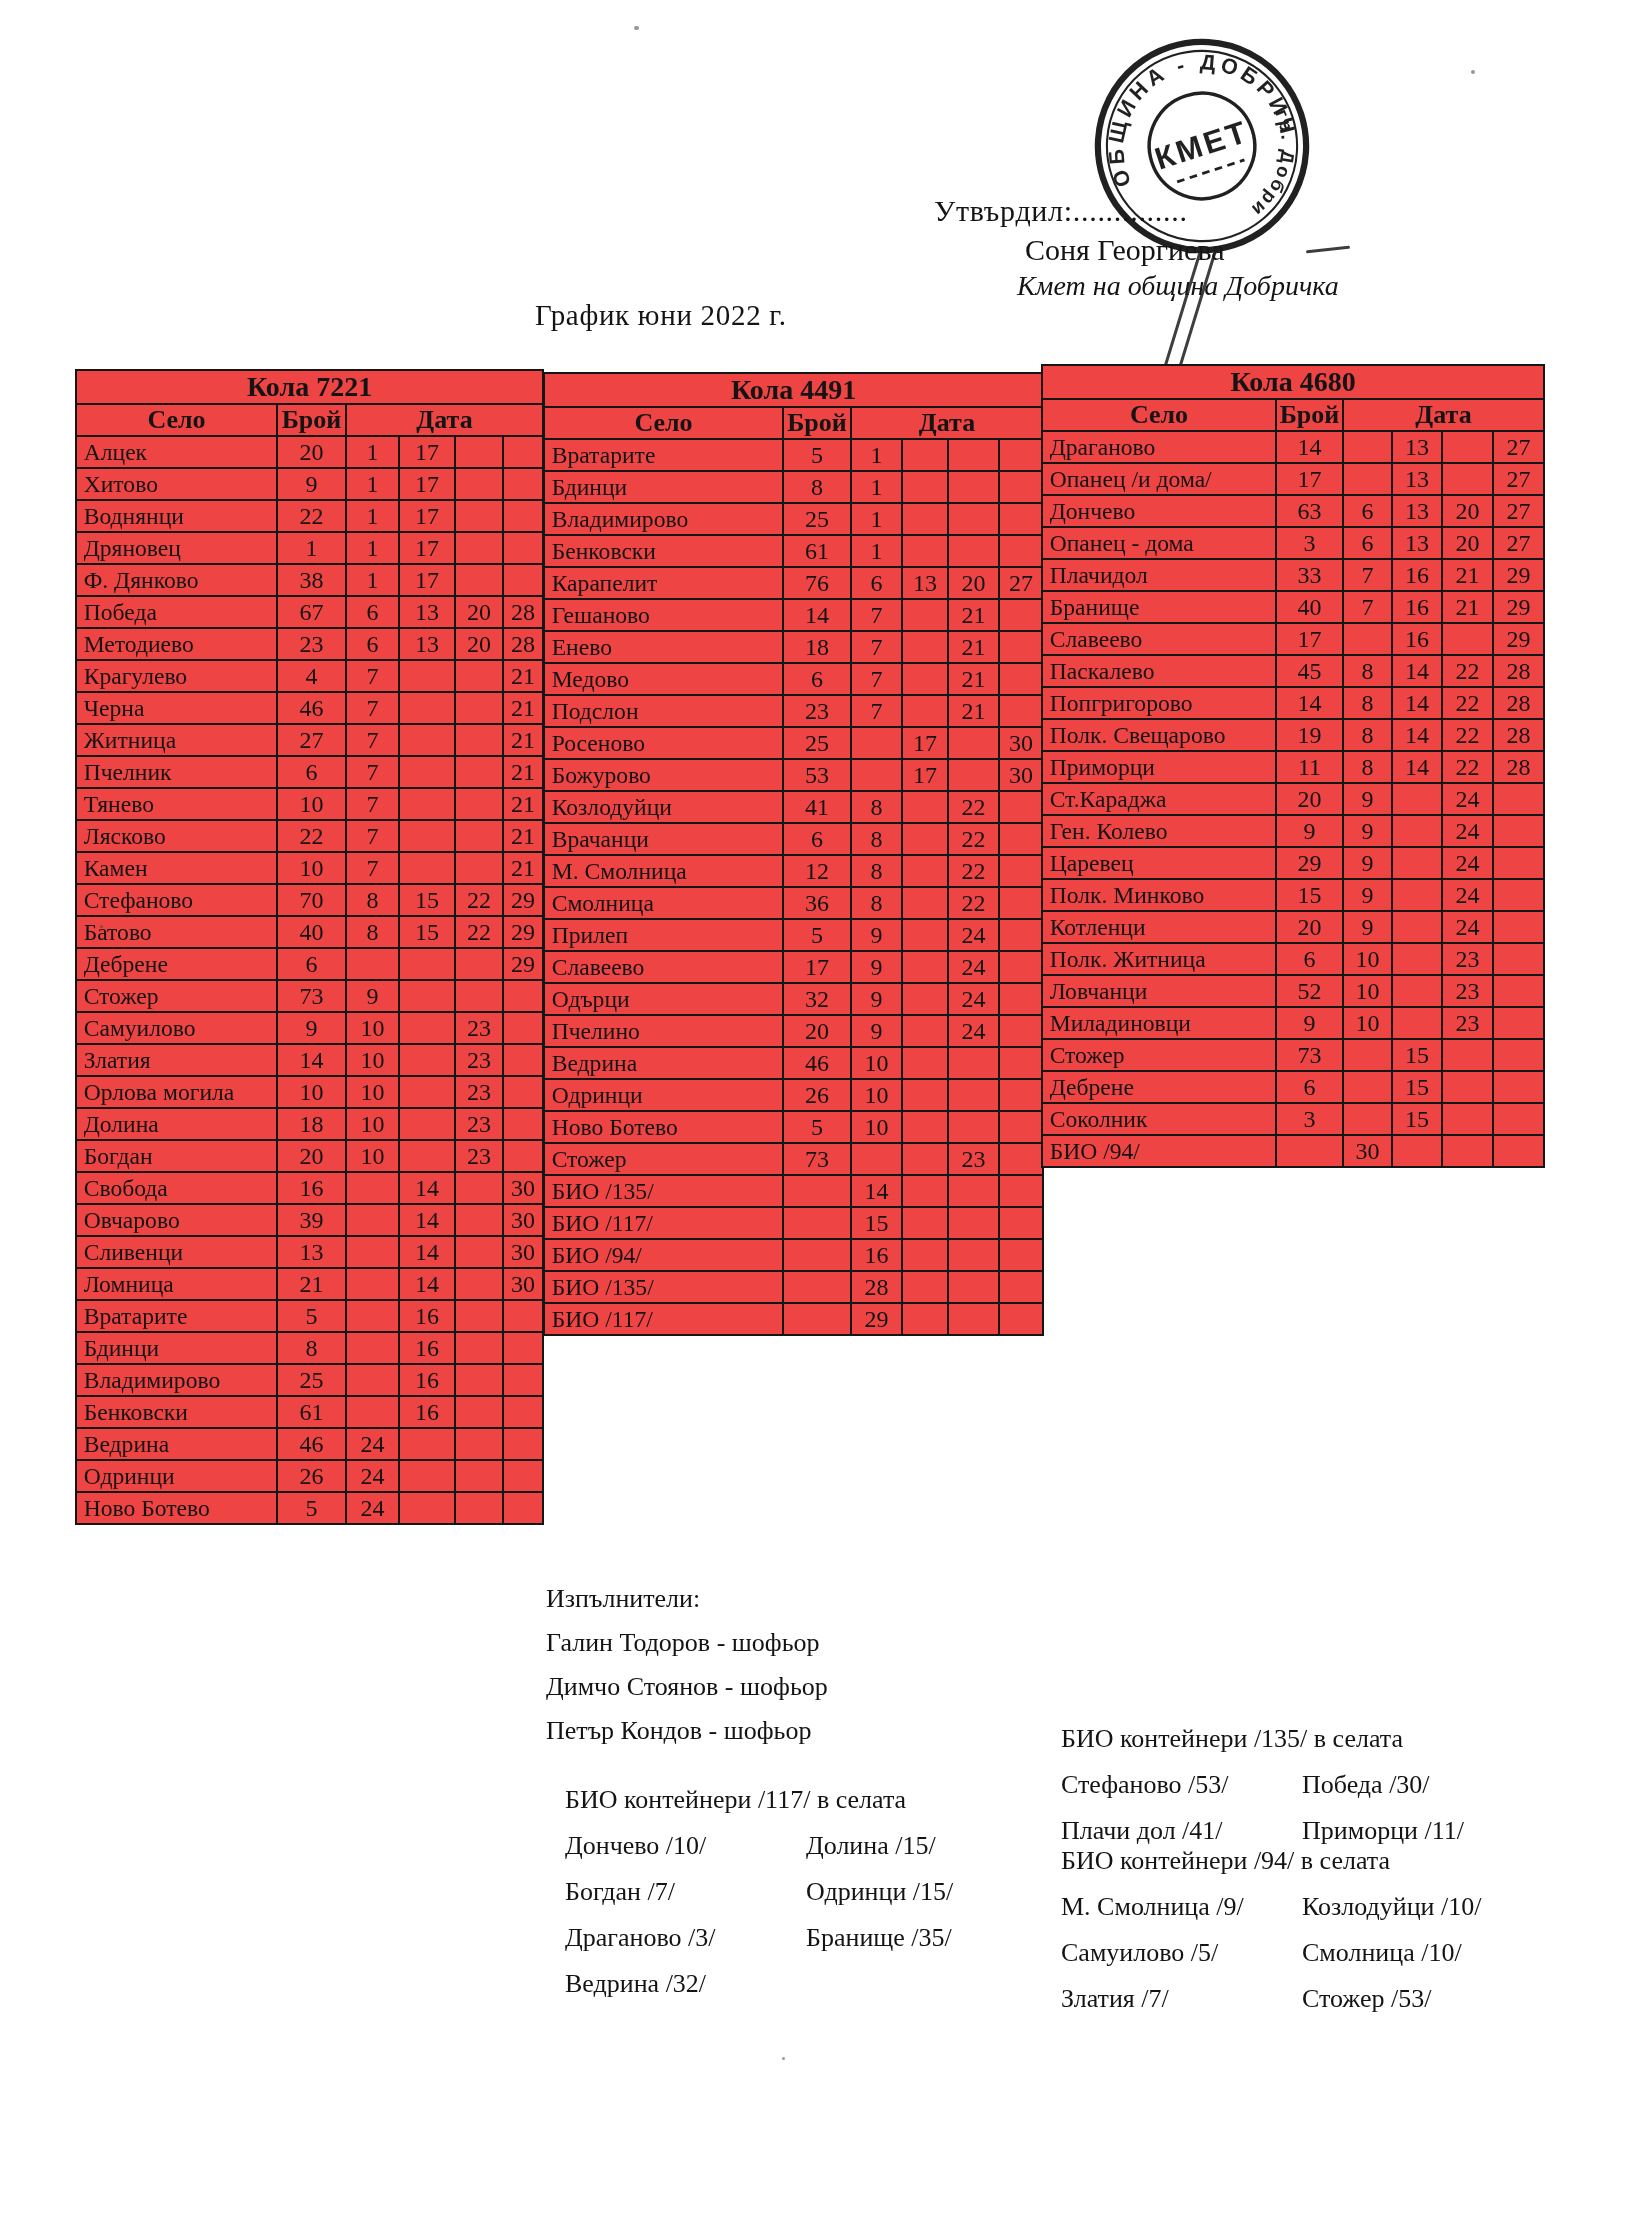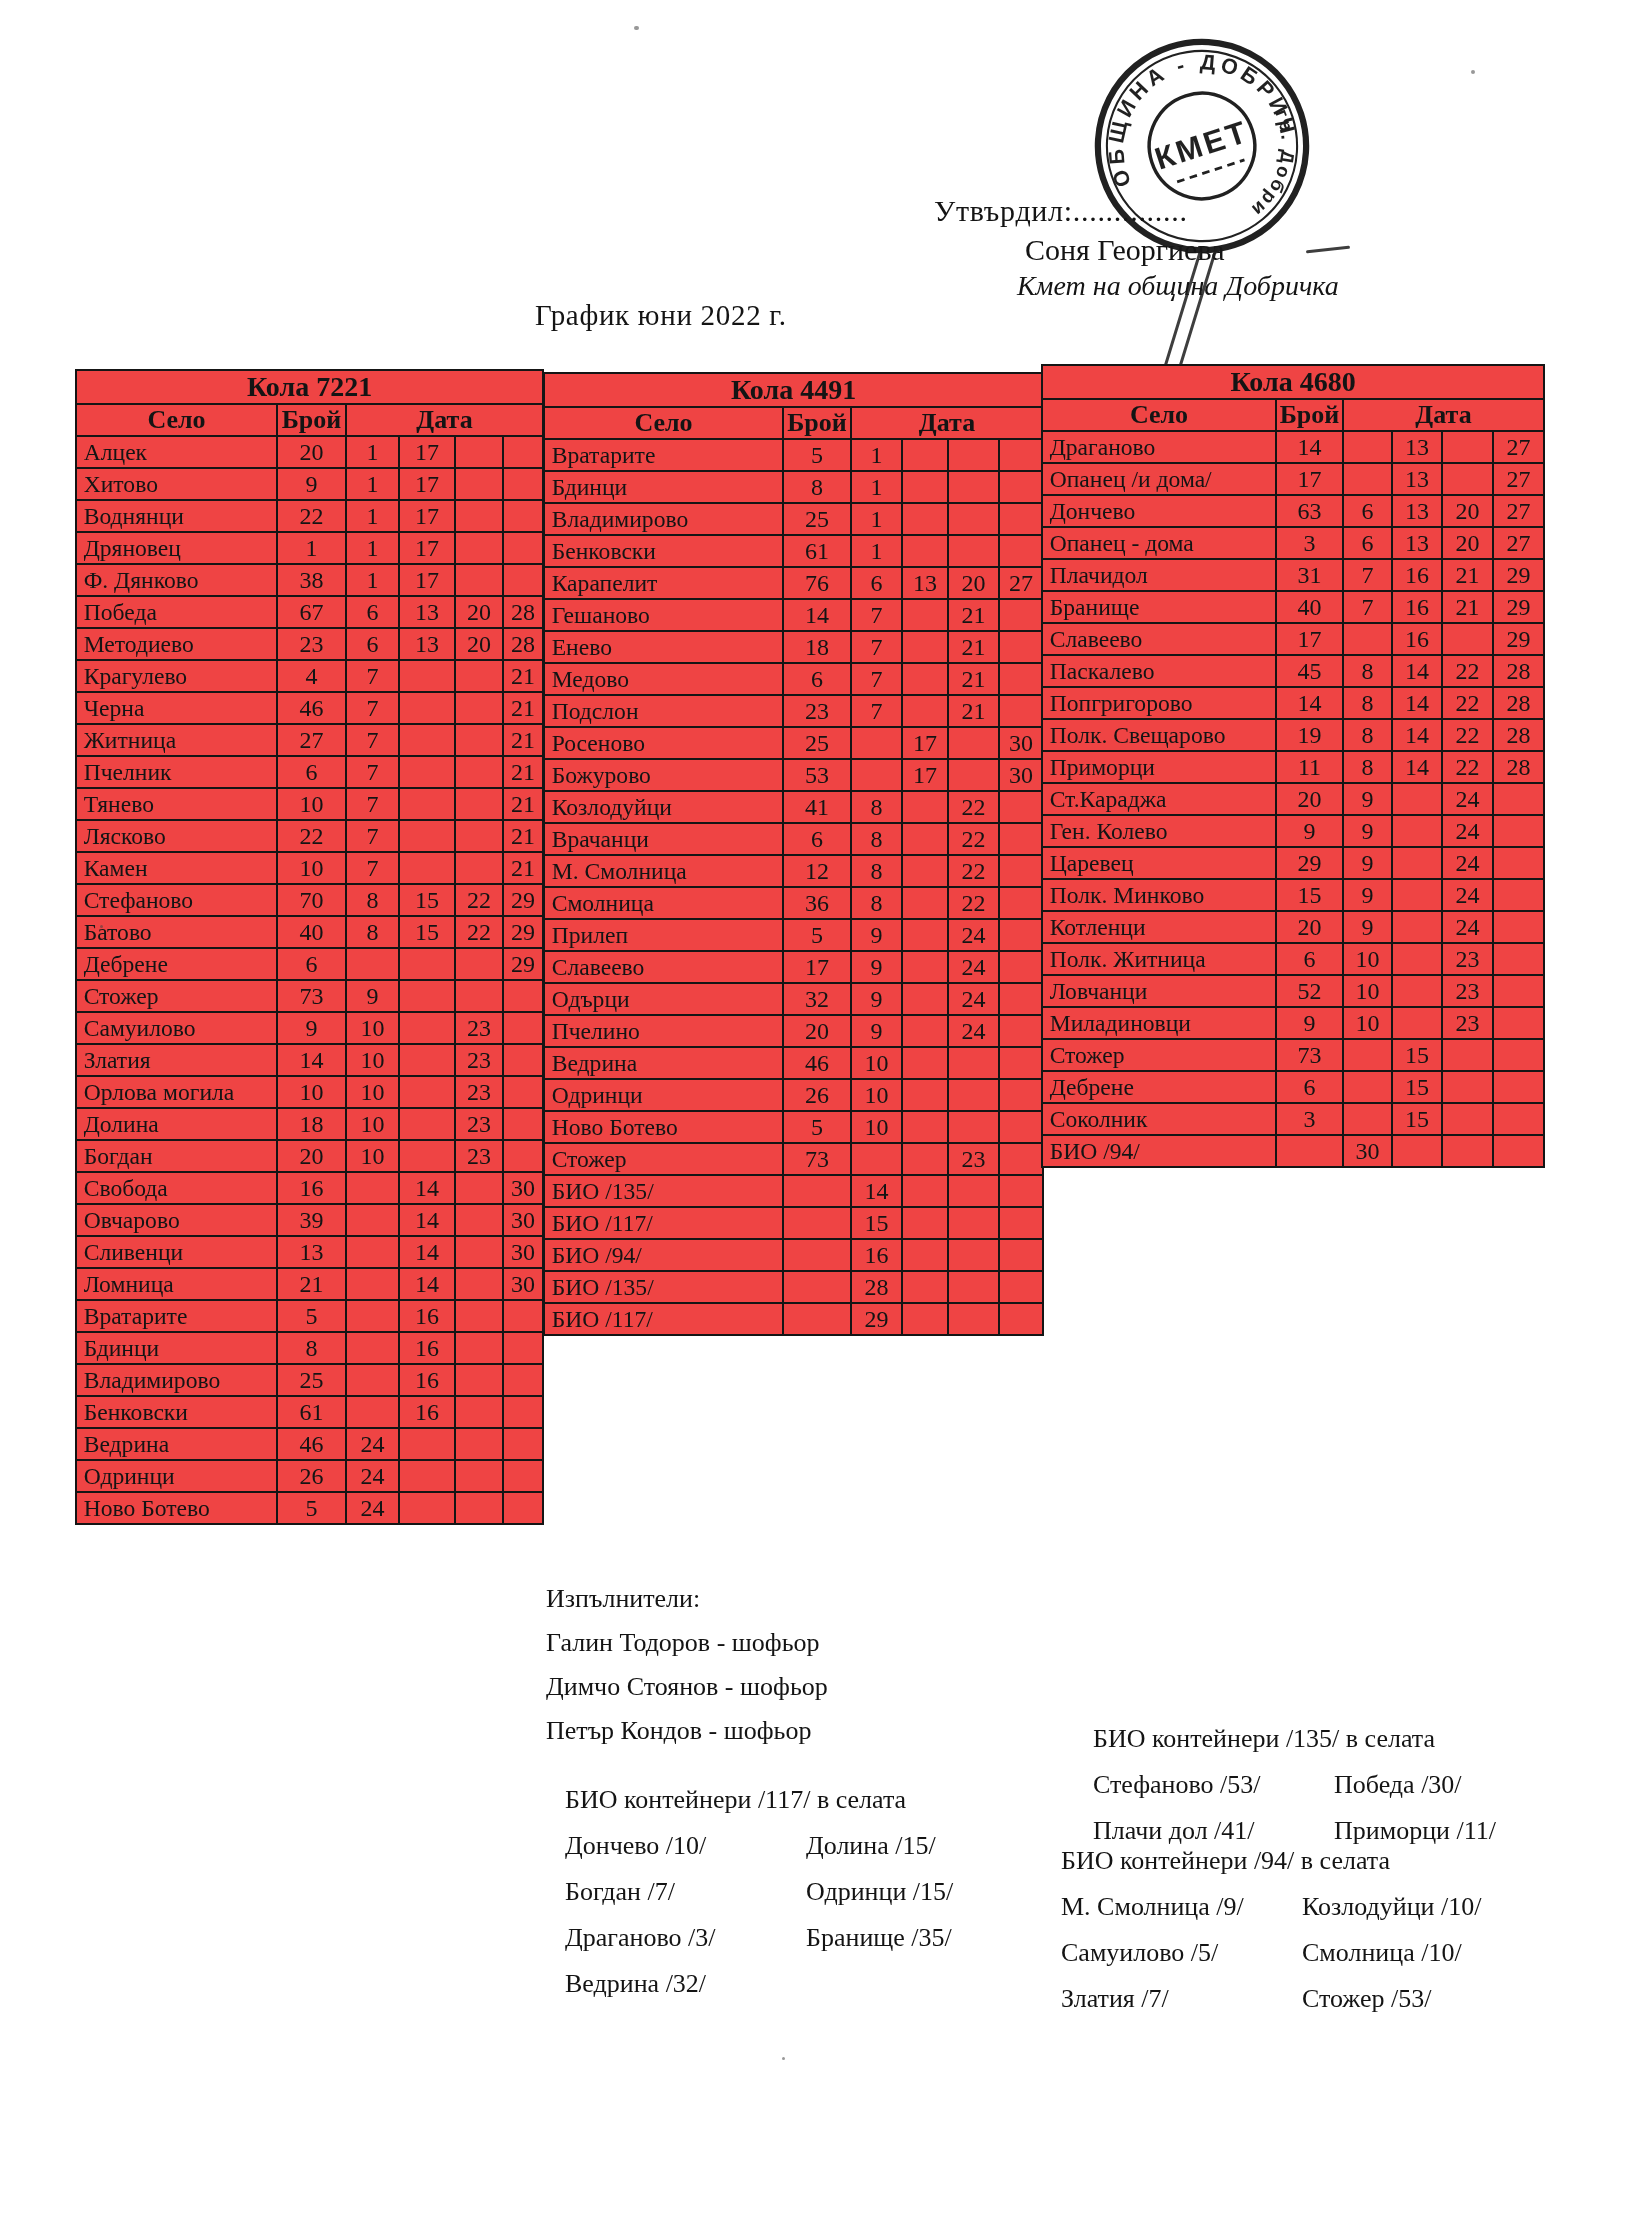--- a/index.html
+++ b/index.html
@@ -37,21 +37,21 @@
   th.car{font-size:28px;font-weight:bold;text-align:center;border-bottom-width:2.7px;}
   th.colh{font-size:26px;font-weight:bold;text-align:center;}
   td.village{font-size:23.6px;text-align:left;padding-left:6.7px;}
   td.count,td.date{font-size:24px;text-align:center;}
 
   
   .note{font-size:26px;line-height:44px;}
   .executors{left:546px;top:1577px;font-family:Liberation Serif, serif;}
   .bio{line-height:46px;}
   .bio-117{left:565px;top:1777px;}
-  .bio-135{left:1061px;top:1716px;margin-left:32px;}
+  .bio-135{left:1061px;top:1716px;}
   .bio-94{left:1061px;top:1838px;}
   .bio-title{font-size:26px;}
   .bio-grid{display:grid;grid-template-columns:241px 270px;}
   .bio-grid span{font-size:26px;}
 
   .speck{background:#444;border-radius:50%;opacity:.55;}
 </style>
 </head>
 <body>
 
@@ -669,21 +669,21 @@
       <tr>
         <td class="village">Опанец - дома</td>
         <td class="count">3</td>
         <td class="date">6</td>
         <td class="date">13</td>
         <td class="date">20</td>
         <td class="date">27</td>
       </tr>
       <tr>
         <td class="village">Плачидол</td>
-        <td class="count">31</td>
+        <td class="count">33</td>
         <td class="date">7</td>
         <td class="date">16</td>
         <td class="date">21</td>
         <td class="date">29</td>
       </tr>
       <tr>
         <td class="village">Бранище</td>
         <td class="count">40</td>
         <td class="date">7</td>
         <td class="date">16</td>

